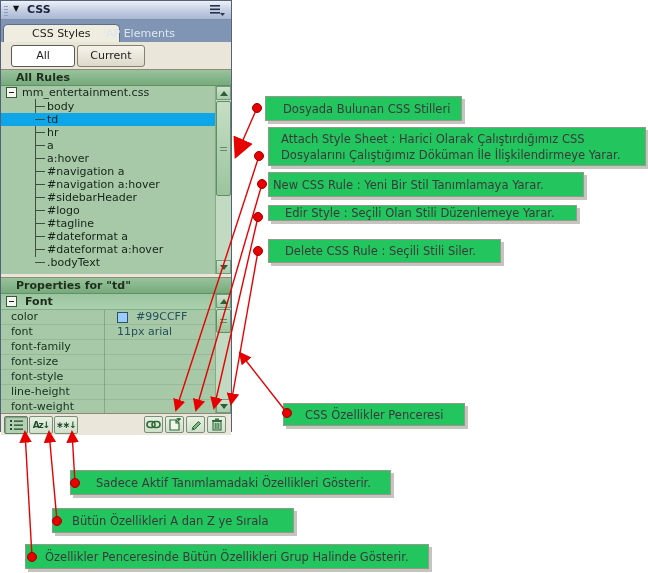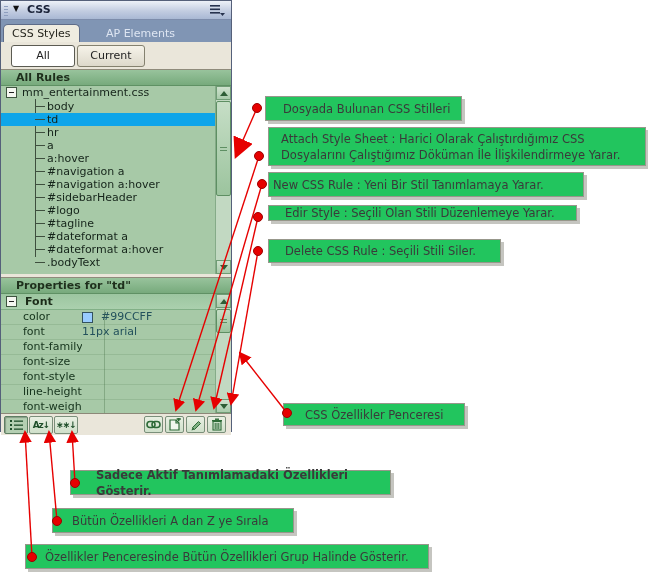--- a/index.html
+++ b/index.html
@@ -13,21 +13,21 @@
   .panel-header{position:relative;height:18px;
     background:linear-gradient(#EDF1F8,#C3CDE1 55%,#A9B8D4);
     border-bottom:1px solid #7D8CAB;}
   .grip{position:absolute;left:3px;top:3px;width:4px;height:12px;
     background:repeating-linear-gradient(0deg,#8E9EBE 0 1px,transparent 1px 3px);}
   .collapse-arrow{position:absolute;left:12px;top:3px;font-size:8px;color:#111;}
   .panel-title{position:absolute;left:26px;top:2px;font-size:11px;font-weight:bold;color:#1A2238;}
   .panel-menu{position:absolute;right:6px;top:3px;width:16px;height:12px;cursor:pointer;}
 
   .tabbar{height:22px;background:#8095B4;position:relative;}
-  .tab-active{position:absolute;left:2px;bottom:0;height:17px;padding:0 8px;
+  .tab-active{position:absolute;left:2px;bottom:0;height:17px;padding:0 28px;
     background:#EFECE0;border:1px solid #5E6C88;border-bottom:none;
     border-radius:5px 5px 0 0;font-size:11px;color:#26261E;line-height:17px;}
   .tab-inactive{position:absolute;left:105px;bottom:2px;font-size:11px;color:#DDE5F2;}
 
   .filterbar{height:27px;background:#EAE6DA;display:flex;align-items:center;padding-left:10px;box-sizing:border-box;}
   .btn-all{width:62px;height:20px;background:#fff;border:1px solid #5B5B52;border-radius:3px;
     font-size:11px;color:#222;display:flex;align-items:center;justify-content:center;}
   .btn-current{width:66px;height:20px;margin-left:2px;background:linear-gradient(#F6F3E9,#DDD9CB);
     border:1px solid #84816F;border-radius:3px;font-size:11px;color:#222;
     display:flex;align-items:center;justify-content:center;}
@@ -69,21 +69,21 @@
 
   
   .props-pane{position:relative;height:119px;background:#A7C9A7;overflow:hidden;}
   .group-row{position:relative;height:16px;background:linear-gradient(#9CC6A0,#ABD0AE);
     border-bottom:1px solid #82B087;font-size:11px;font-weight:bold;color:#1B2B18;
     line-height:16px;padding-left:24px;box-sizing:border-box;}
   .group-row .minus-box{top:2px;}
   .prop-rows{position:relative;}
   .col-divider{position:absolute;left:103px;top:0;bottom:0;border-left:1px solid rgba(70,110,70,.35);}
   .prop-row{display:flex;height:14px;line-height:14px;font-size:11px;border-bottom:1px solid rgba(90,130,90,.22);}
-  .prop-name{width:81px;padding-left:22px;color:#14321B;box-sizing:border-box;overflow:hidden;white-space:nowrap;}
+  .prop-name{width:116px;padding-left:10px;color:#14321B;box-sizing:border-box;overflow:hidden;white-space:nowrap;}
   .prop-value{flex:1;color:#23515C;display:flex;align-items:center;overflow:hidden;white-space:nowrap;}
   .swatch{display:inline-block;width:11px;height:11px;border:1px solid #33525F;margin-right:8px;box-sizing:border-box;}
 
   
   .toolbar{position:relative;height:22px;background:#EAE6DA;border-top:1px solid #8C8878;
     display:flex;align-items:center;padding:0 3px;box-sizing:border-box;}
   .tb-btn{width:24px;height:18px;margin-right:1px;background:linear-gradient(#E9F0E3,#CFE0CA);
     border:1px solid #7A8F7A;border-radius:2px;display:flex;align-items:center;justify-content:center;
     font-size:9px;font-weight:bold;color:#1F4F2A;box-sizing:border-box;overflow:hidden;}
   .tb-btn.pressed{background:#B4CFB2;border-color:#5E7F63;box-shadow:inset 1px 1px 1px rgba(0,0,0,.25);}
@@ -95,21 +95,21 @@
   .callout{position:absolute;background:#22c55e;border:1px solid #97978B;
     box-shadow:3px 3px 0 rgba(150,150,140,.55);
     font-size:11.5px;color:#3A3A3A;display:flex;align-items:center;box-sizing:border-box;
     line-height:16px;z-index:10;}
   .co0{left:265px;top:96px;width:197px;height:25px;padding-left:17px;}
   .co1{left:268px;top:127px;width:378px;height:39px;padding-left:12px;padding-right:6px;align-items:center;}
   .co2{left:268px;top:172px;width:316px;height:25px;padding-left:4px;}
   .co3{left:268px;top:205px;width:309px;height:16px;padding-left:16px;}
   .co4{left:268px;top:239px;width:233px;height:24px;padding-left:16px;}
   .co5{left:283px;top:403px;width:182px;height:23px;padding-left:21px;}
-  .co6{left:70px;top:470px;width:321px;height:25px;padding-left:25px;font-weight:bold;}
+  .co6{left:70px;top:470px;width:321px;height:25px;padding-left:25px;}
   .co7{left:52px;top:508px;width:242px;height:25px;padding-left:19px;}
   .co8{left:25px;top:544px;width:404px;height:25px;padding-left:19px;}
 
   .overlay{position:absolute;left:0;top:0;z-index:50;pointer-events:none;}
   .icon-svg{display:block;}
 </style>
 </head>
 <body>
 
 <div class="screen">

